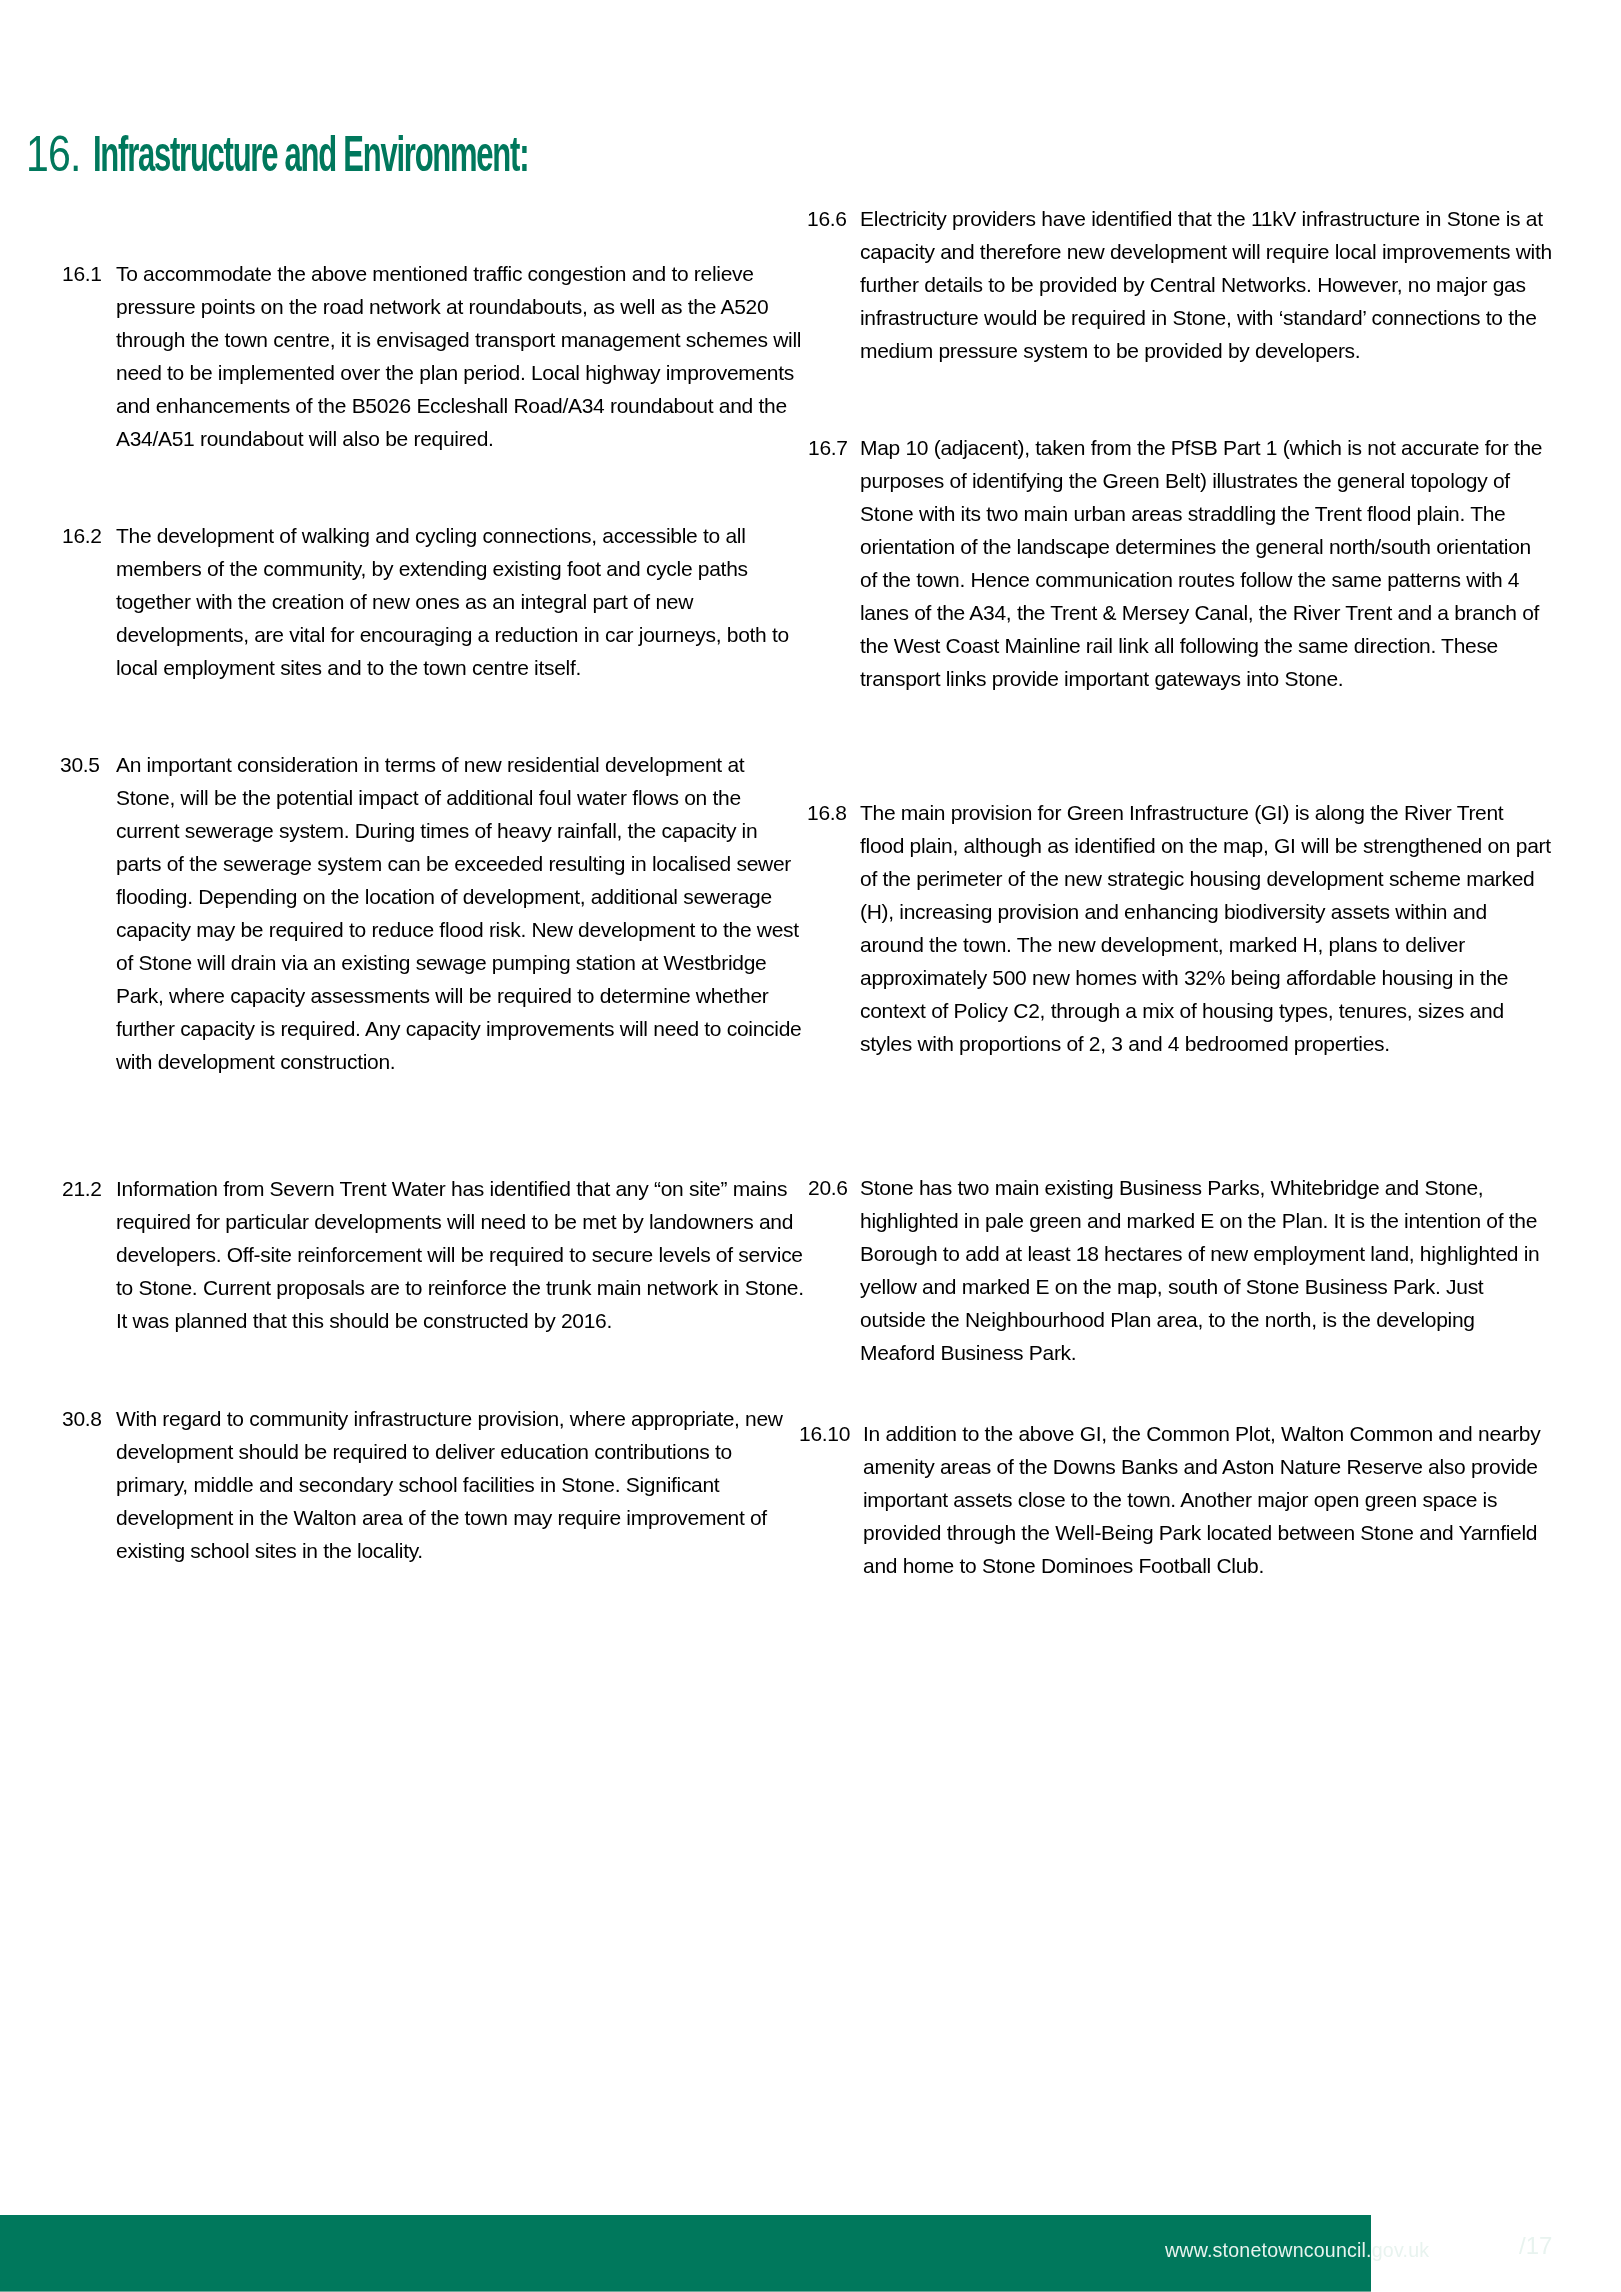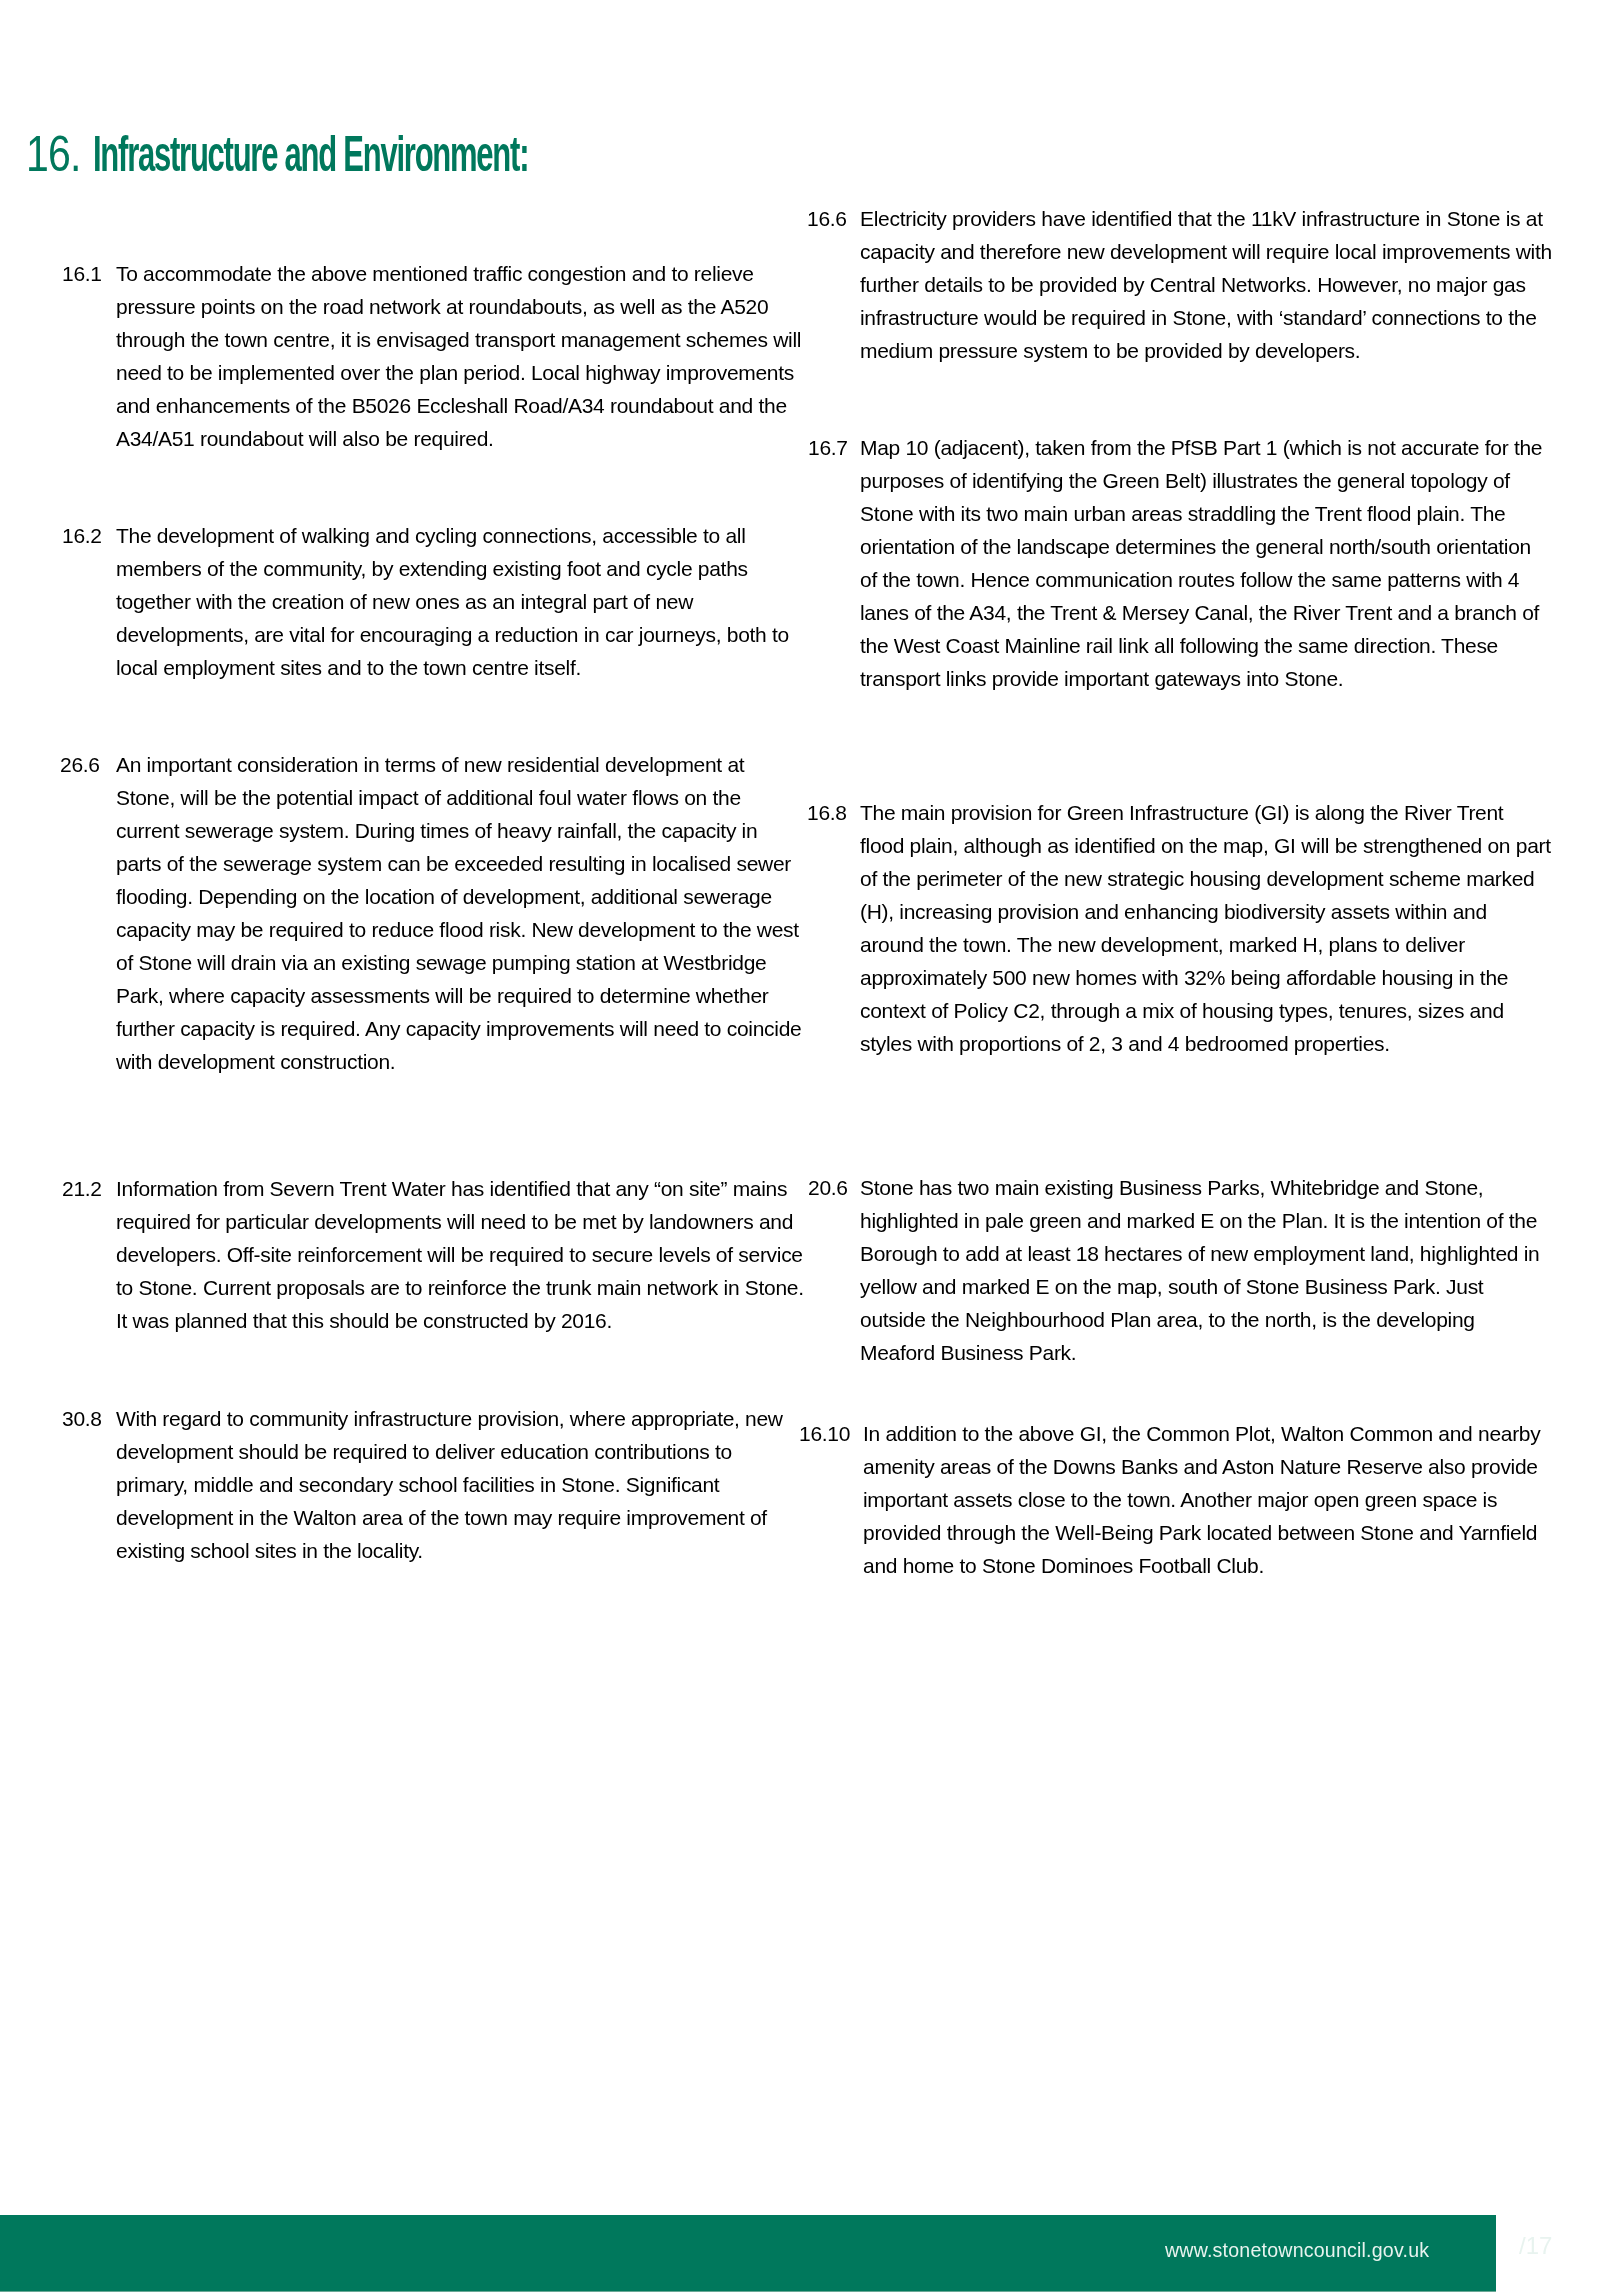--- a/index.html
+++ b/index.html
@@ -56,21 +56,21 @@
       white-space: nowrap;
     }
     .para .ptext {
       display: block;
       transform-origin: left top;
     }
     .footer {
       position: absolute;
       left: 0;
       top: 2215px;
-      width: 1496px;
+      width: 1371px;
       height: 76px;
       background: #00785c;
       border-bottom: 1px solid #6aa896;
     }
     .footer-url {
       position: absolute;
       left: 1165px;
       top: 23.5px;
       font-size: 19.6px;
       color: #e8f3ef;
@@ -96,21 +96,21 @@
   <span class="pnum">16.1</span>
   <span class="ptext" style="margin-left:54px;">To accommodate the above mentioned traffic congestion and to relieve pressure points on the road network at roundabouts, as well as the A520 through the town centre, it is envisaged transport management schemes will need to be implemented over the plan period.  Local highway improvements and enhancements of the B5026 Eccleshall Road/A34 roundabout and the A34/A51 roundabout will also be required.</span>
 </div>
 
 <div class="para" style="left:62px; top:519px; width:745px;">
   <span class="pnum">16.2</span>
   <span class="ptext" style="margin-left:54px;">The development of walking and cycling connections, accessible to all members of the community, by extending existing foot and cycle paths together with the creation of new ones as an integral part of new developments, are vital for encouraging a reduction in car journeys, both to local employment sites and to the town centre itself.</span>
 </div>
 
 <div class="para" style="left:60px; top:748px; width:747px;">
-  <span class="pnum">26.6</span>
+  <span class="pnum">30.5</span>
   <span class="ptext" style="margin-left:56px;">An important consideration in terms of new residential development at Stone, will be the potential impact of additional foul water flows on the current sewerage system. During times of heavy rainfall, the capacity in parts of the sewerage system can be exceeded resulting in localised sewer flooding. Depending on the location of development, additional sewerage capacity may be required to reduce flood risk. New development to the west of Stone will drain via an existing sewage pumping station at Westbridge Park, where capacity assessments will be required to determine whether further capacity is required. Any capacity improvements will need to coincide with development construction.</span>
 </div>
 
 <div class="para" style="left:62px; top:1172px; width:745px;">
   <span class="pnum">21.2</span>
   <span class="ptext" style="margin-left:54px;">Information from Severn Trent Water has identified that any “on site” mains required for particular developments will need to be met by landowners and developers. Off-site reinforcement will be required to secure levels of service to Stone. Current proposals are to reinforce the trunk main network in Stone. It was planned that this should be constructed by 2016.</span>
 </div>
 
 <div class="para" style="left:62px; top:1402px; width:745px;">
   <span class="pnum">30.8</span>

